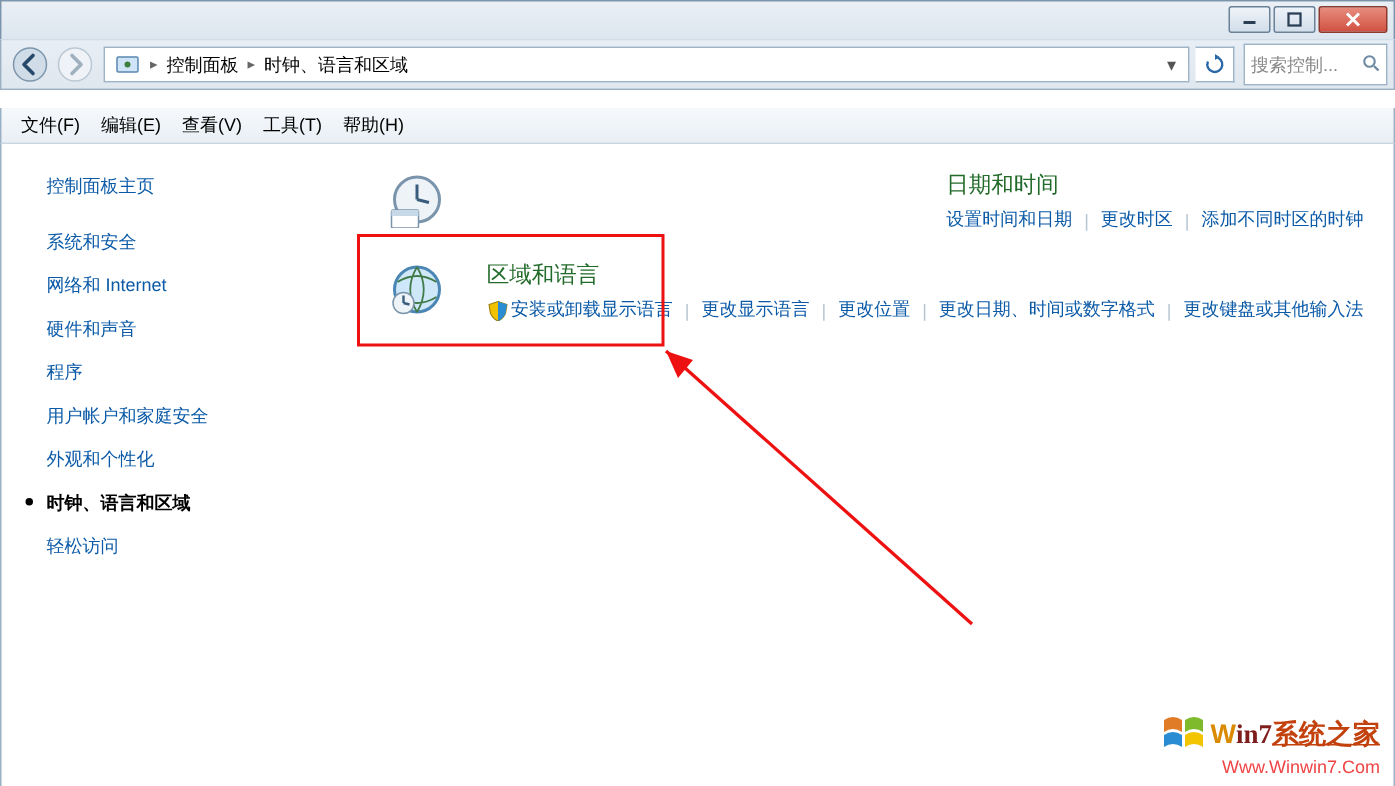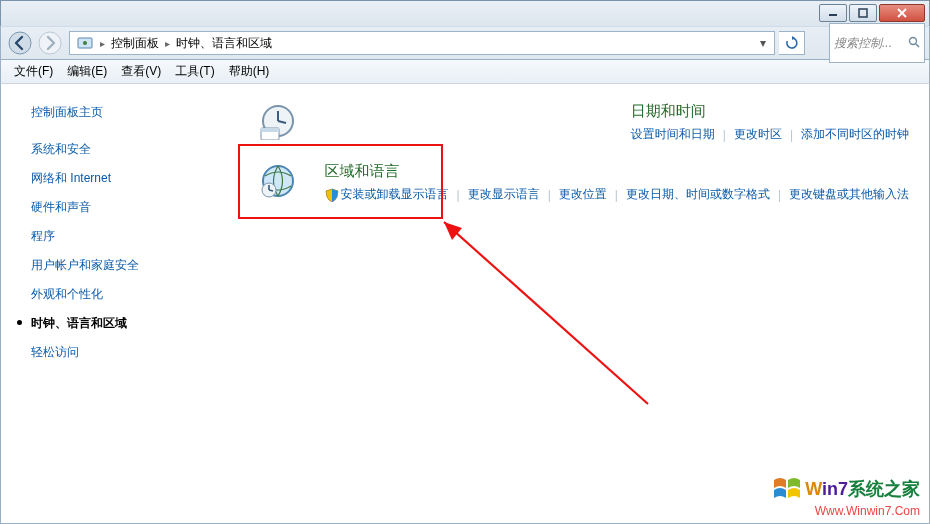--- a/index.html
+++ b/index.html
@@ -14,25 +14,25 @@
   
   .navbar { height: 34px; background: linear-gradient(#e8eef5,#dfe7ef); border: 1px solid #9ab0c4; border-top: 1px solid #cfdbe6; display: flex; align-items: center; padding: 0 4px; }
   .navbtn { width:30px; height:26px; display:flex; align-items:center; justify-content:center; }
   .navbtn svg { display:block; }
   .addr { flex:1; height:24px; margin: 0 4px; background:#fff; border:1px solid #9db3c8; display:flex; align-items:center; padding:0 2px; }
   .addr .ico { width:18px; height:18px; margin:0 4px; display:flex; align-items:center; justify-content:center; }
   .crumb { padding: 0 4px; color:#000; cursor:default; height:22px; display:flex; align-items:center; }
   .sep { color:#666; padding:0 2px; font-size:10px; }
   .addr .drop { margin-left:auto; width:18px; display:flex; align-items:center; justify-content:center; color:#555; }
   .refresh { width:26px; height:24px; border:1px solid #9db3c8; border-left:none; background:#fff; display:flex; align-items:center; justify-content:center; }
-  .search { width:96px; height:40px; margin-left:24px; border:1px solid #9db3c8; background:#fff; display:flex; align-items:center; padding:0 4px; color:#888; font-style:italic; }
+  .search { width:96px; height:28px; margin-left:6px; border:1px solid #9db3c8; background:#fff; display:flex; align-items:center; padding:0 4px; color:#888; }
   .search .mag { margin-left:auto; }
 
   
-  .menubar { height:24px; background:linear-gradient(#f6f9fc,#e9eff5); border-left:1px solid #9ab0c4; border-right:1px solid #9ab0c4; border-bottom:1px solid #c9d6e2; display:flex; align-items:center; padding:0 6px; }
+  .menubar { height:24px; background:linear-gradient(#f6f9fc,#e9eff5); border-left:1px solid #9ab0c4; border-right:1px solid #9ab0c4; border-bottom:1px solid #c9d6e2; display:flex; align-items:center; padding:0 6px;margin-top:12px; }
   .menubar .item { padding: 3px 7px; cursor:default; }
 
   
   .bodyarea { display:flex; height: calc(524px - 26px - 34px - 24px); border:1px solid #9ab0c4; border-top:none; background:#fff;gap:27px; }
   .sidebar { width:210px; padding: 14px 0 0 0; }
   .sidebar .sec { padding: 6px 0 6px 30px; color:#0b5aa7; cursor:pointer; }
   .sidebar .sec.current { color:#000; font-weight:bold; position:relative; }
   .sidebar .sec.current::before { content:""; position:absolute; left:16px; top:11px; width:5px; height:5px; background:#000; border-radius:50%; }
 
   .content { flex:1; padding: 18px 20px; position:relative; }
@@ -44,22 +44,22 @@
   .links .d { color:#b8c6d2; padding:0 8px; }
   .shield { width:14px; height:14px; display:inline-flex; vertical-align:middle; margin-right:2px; }
 
   .highlight-box { position:absolute; border:2px solid #e11; pointer-events:none; }
   .ann-arrow { position:absolute; pointer-events:none; }
 
   .watermark { position:absolute; right:10px; bottom:6px; text-align:right; pointer-events:none; }
   .watermark .row1 { display:flex; align-items:center; justify-content:flex-end; }
   .watermark .txt1 { font-size:18px; font-weight:bold; }
   .watermark .w { color:#d98a00; }
-  .watermark .seven { color:#4c1d95; }
-  .watermark .rest { color:#15803d; }
+  .watermark .seven { color:#7f1d1d;font-family:Liberation Serif, serif; }
+  .watermark .rest { color:#c2410c;text-decoration:underline; }
   .watermark .row2 { font-size:12px; color:#ef4444; }
 </style>
 </head>
 <body>
 
 <div class="titlebar">
   <div class="btn">
     <svg width="10" height="10">
         <line x1="1" y1="7" x2="9" y2="7" stroke="#2a3f55" stroke-width="2"></line>
       </svg>

